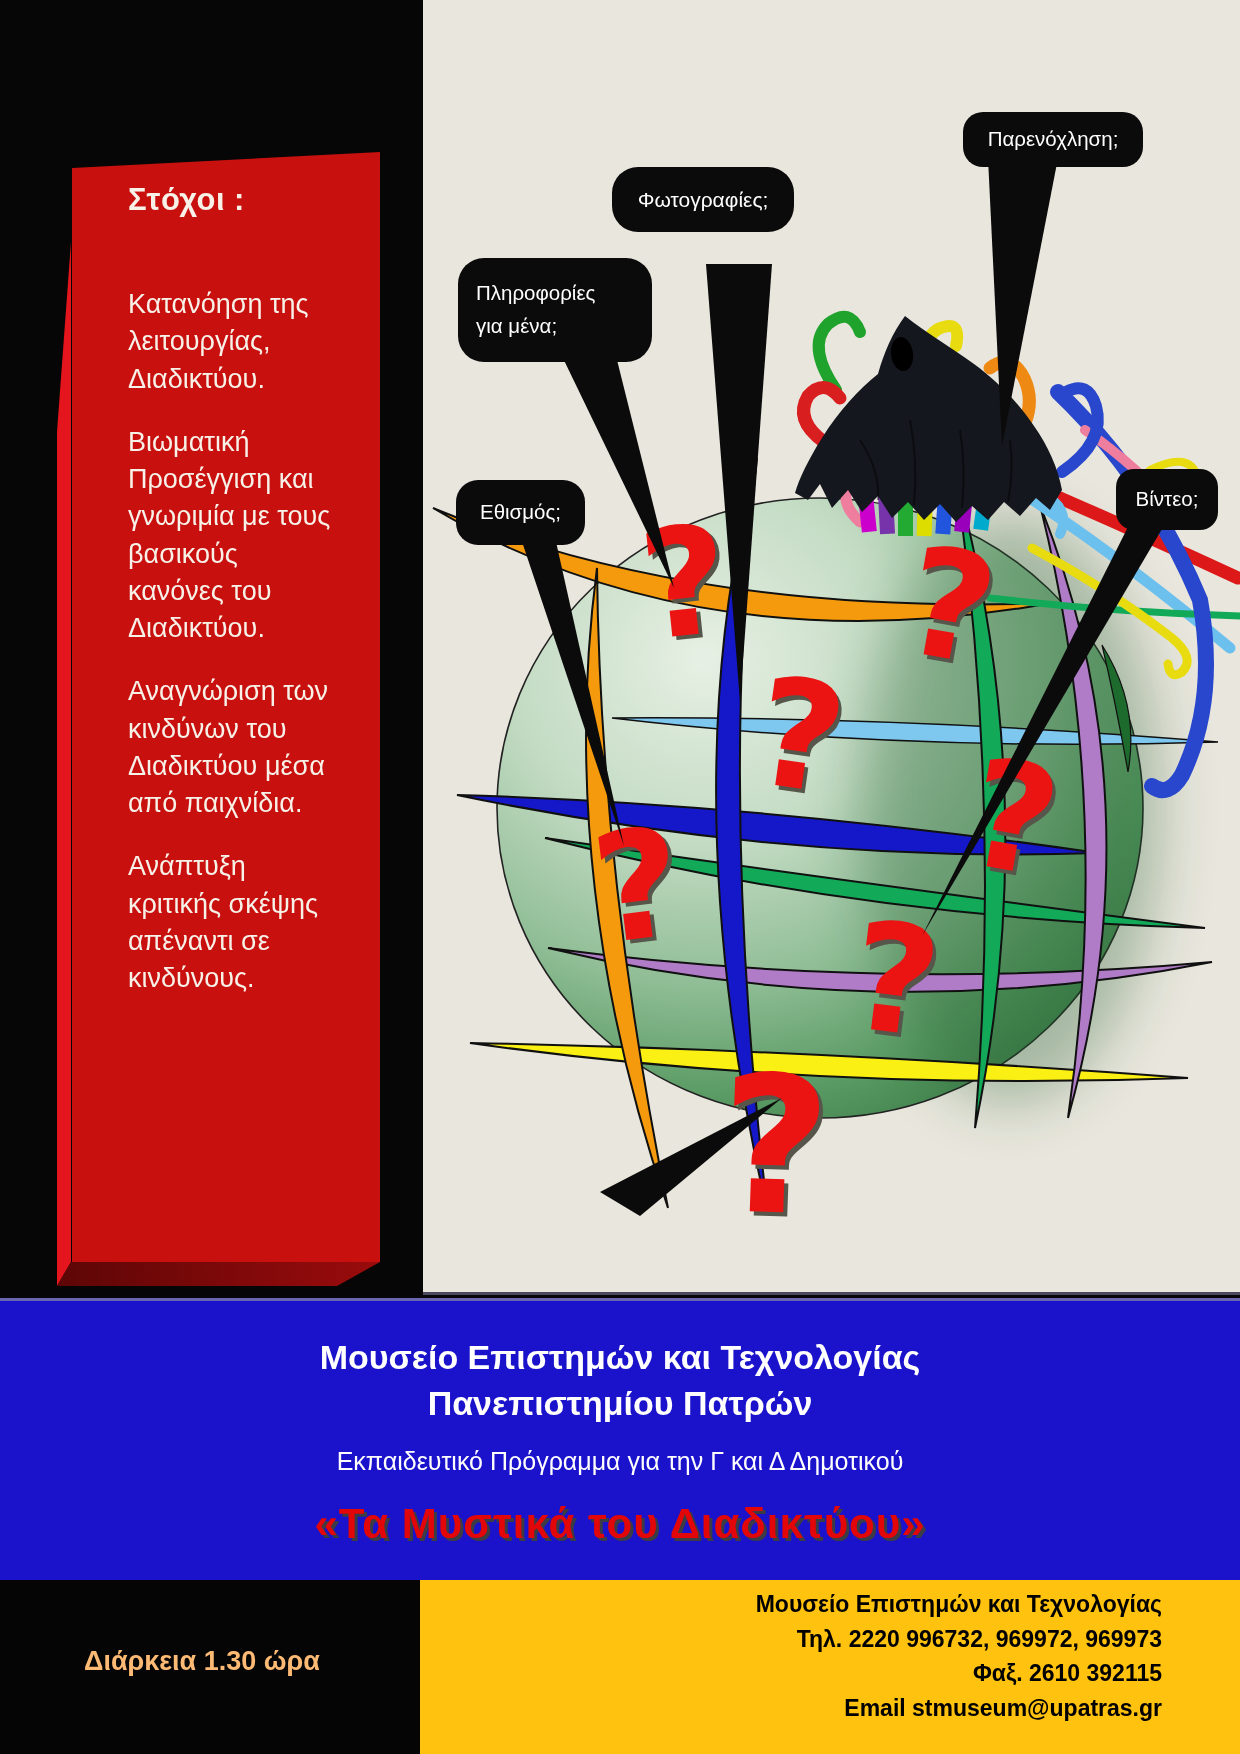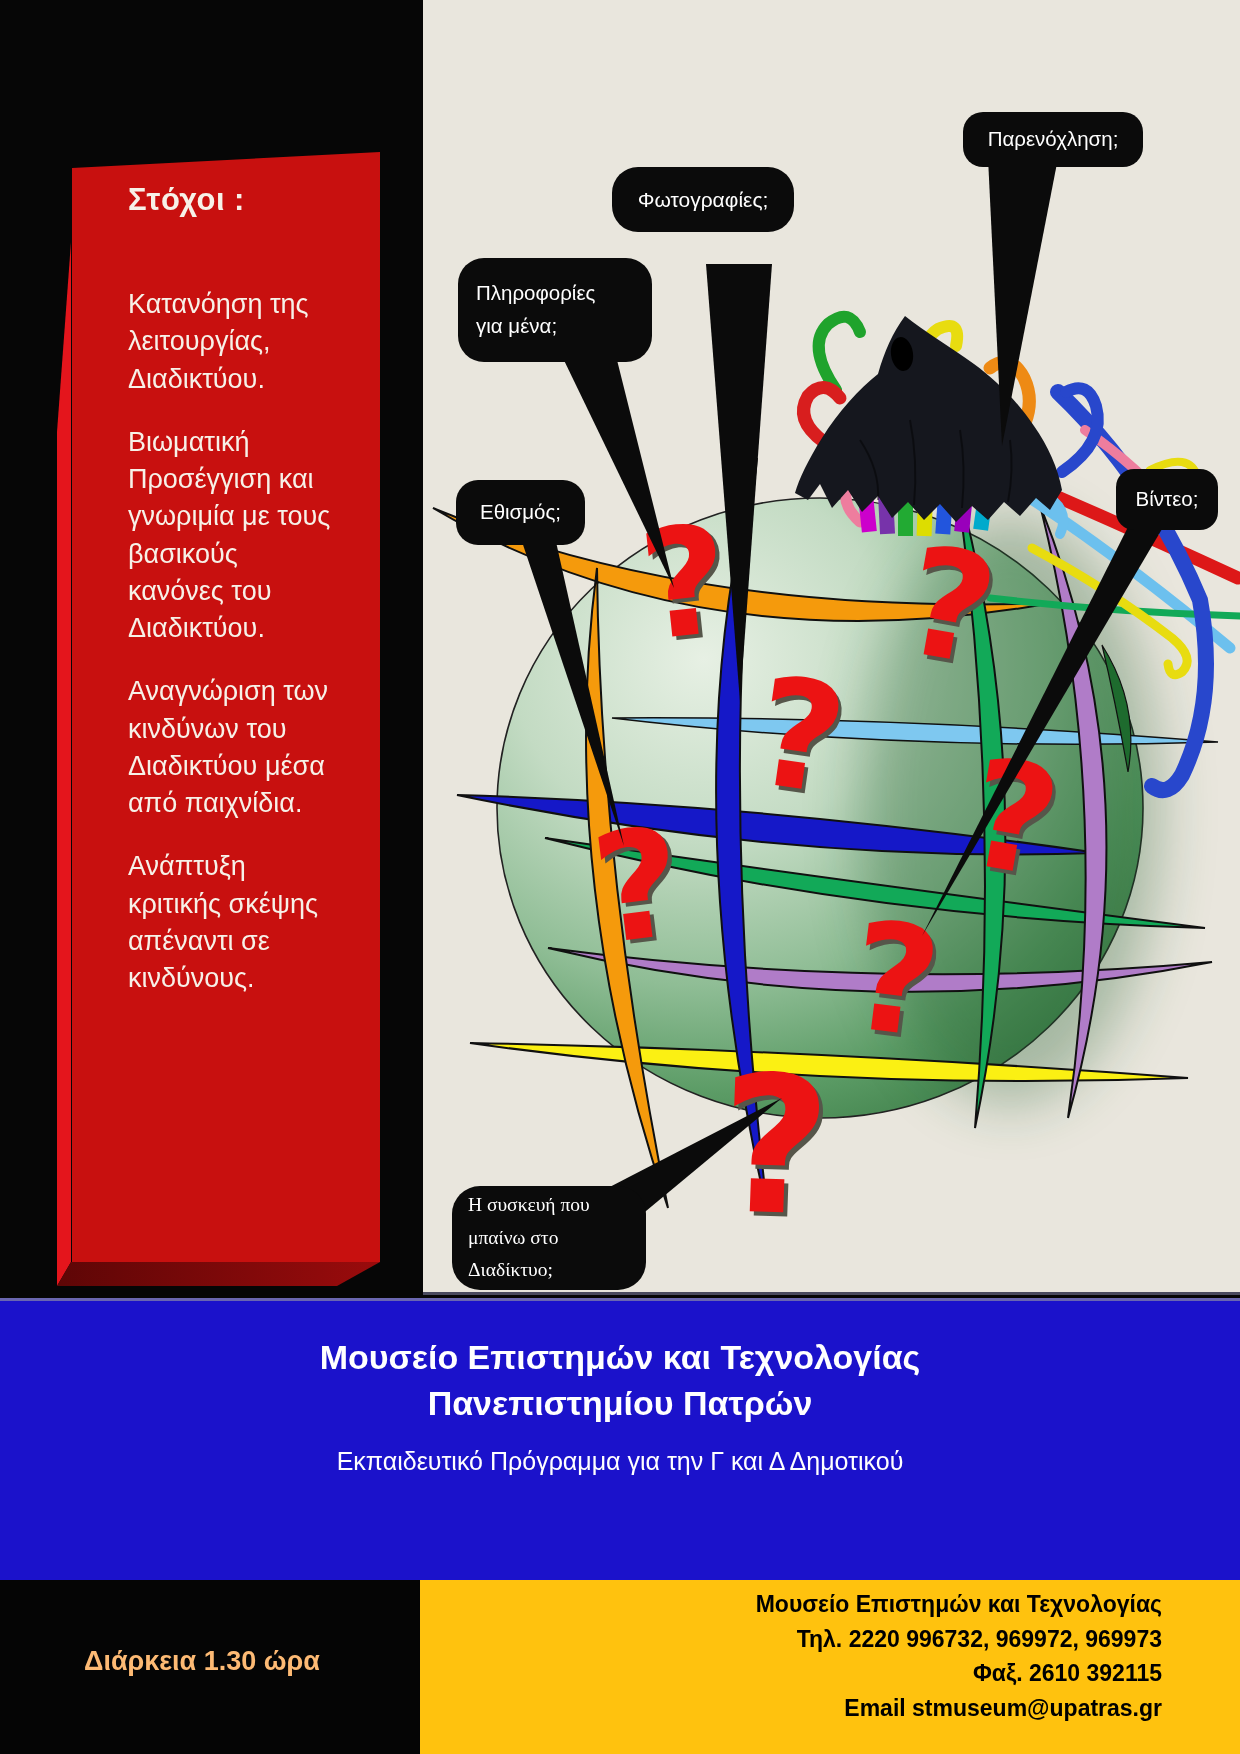--- a/index.html
+++ b/index.html
@@ -171,25 +171,20 @@
     </div>
     <div class="bubble center b-harass" style="left:540px;top:112px;">
       <span class="ln">Παρενόχληση;</span>
     </div>
     <div class="bubble center b-addict" style="left:33px;top:436px;">
       <span class="ln">Εθισμός;</span>
     </div>
     <div class="bubble center b-video" style="left:693px;top:469px;">
       <span class="ln">Βίντεο;</span>
     </div>
-    <div class="bubble b-device" style="left:29px;top:1186px;">
-      <span class="ln">Η συσκευή που</span>
-      <span class="ln">μπαίνω  στο</span>
-      <span class="ln">Διαδίκτυο;</span>
-    </div>
   </div>
 
   <svg class="slab-svg" width="350" height="1170" viewBox="40 130 350 1170">
     <polygon points="72,168 380,152 380,1262 72,1262" fill="#C8100F"></polygon>
     <polygon points="71,242 71,1262 57,1286 57,432" fill="#E4151C"></polygon>
     <polygon points="71,1262 380,1262 337,1286 57,1286" fill="url(#bevel2)"></polygon>
     <defs>
       <linearGradient id="bevel2" x1="0" y1="0" x2="1" y2="0">
         <stop offset="0" stop-color="#5E0606"></stop>
         <stop offset="1" stop-color="#9A0B0C"></stop>
@@ -203,20 +198,21 @@
     <p>Αναγνώριση των  κινδύνων του Διαδικτύου μέσα από παιχνίδια.</p>
     <p>Ανάπτυξη κριτικής σκέψης απέναντι σε κινδύνους.</p>
   </div>
 
   <div class="banner">
     <div class="t1">
       <div>Μουσείο  Επιστημών και Τεχνολογίας</div>
       <div>Πανεπιστημίου Πατρών</div>
     </div>
     <div class="sub">Εκπαιδευτικό Πρόγραμμα για την Γ και Δ Δημοτικού</div>
+    <div class="prog">«Τα Μυστικά του Διαδικτύου»</div>
   </div>
 
   <div class="bottom-black"></div>
   <div class="duration">Διάρκεια  1.30 ώρα</div>
   <div class="contact">
     <div>Μουσείο Επιστημών και Τεχνολογίας</div>
     <div>Τηλ. 2220 996732, 969972, 969973</div>
     <div>Φαξ. 2610 392115</div>
     <div>Email stmuseum@upatras.gr</div>
   </div>

